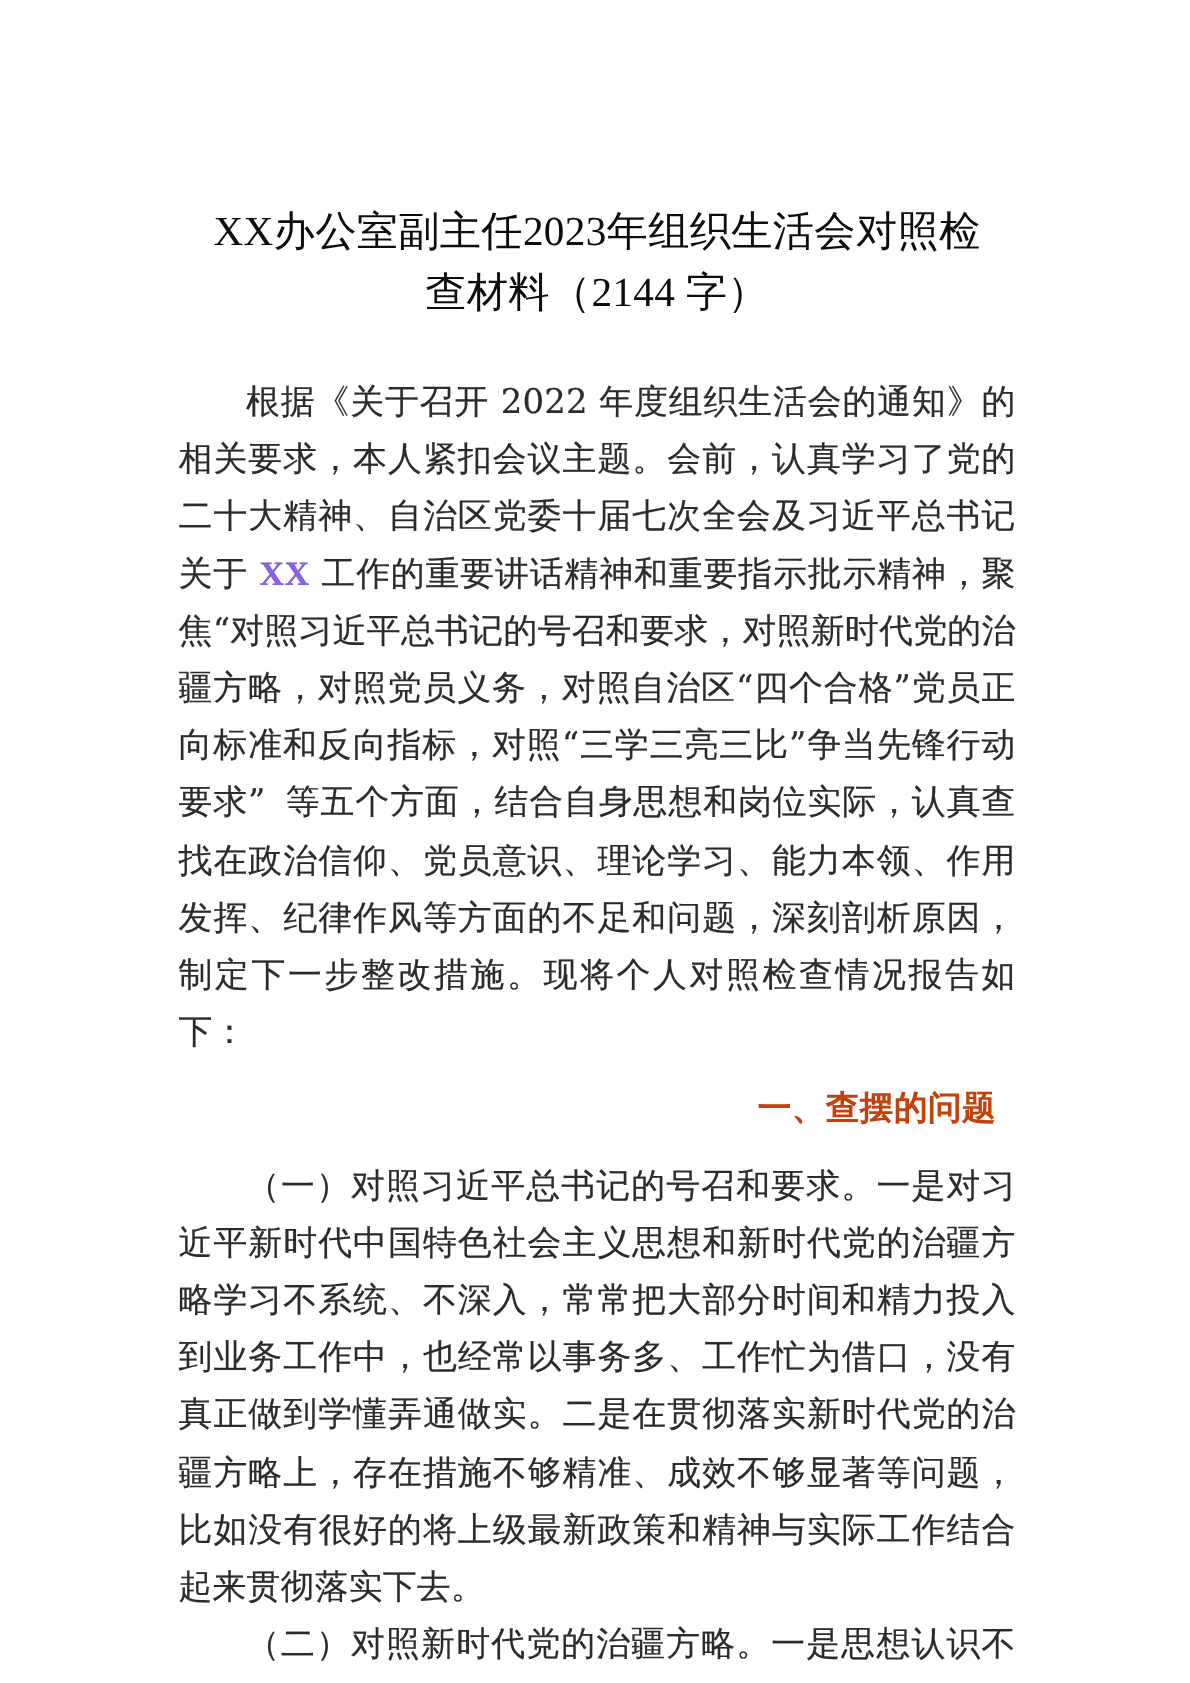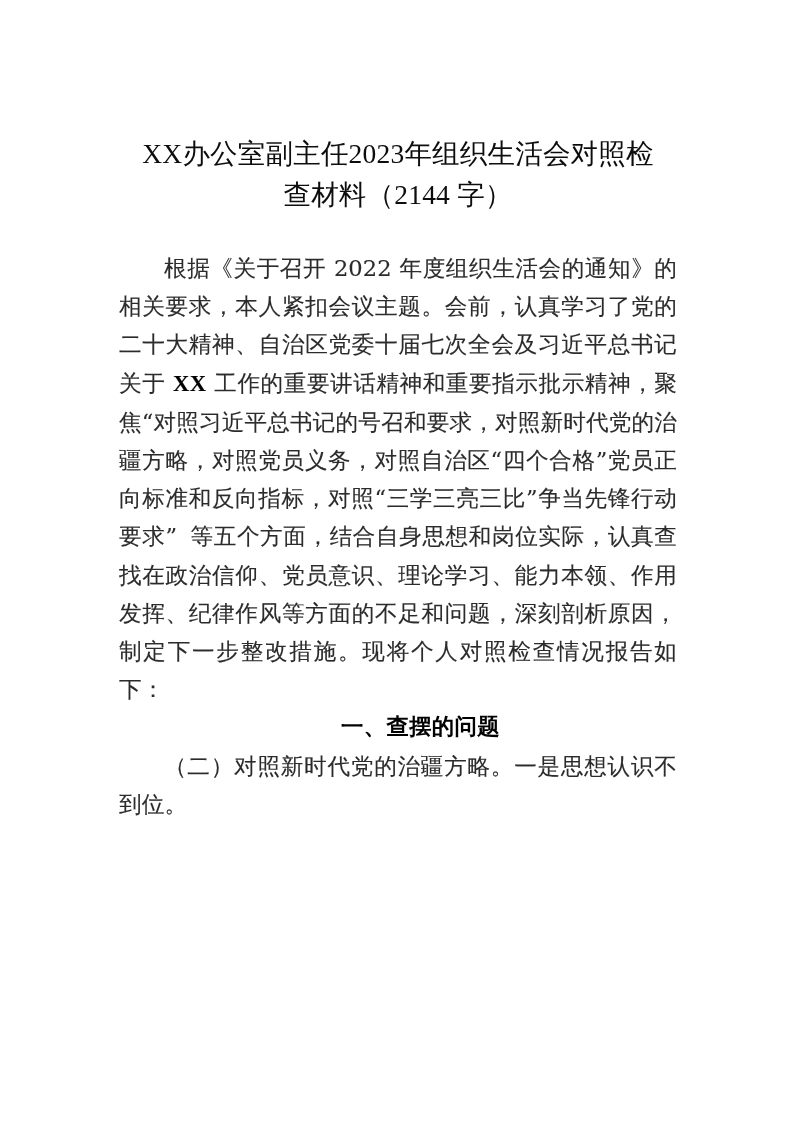--- a/index.html
+++ b/index.html
@@ -66,56 +66,57 @@
     font-weight: 400;
     -webkit-text-stroke: 0.12px #2b2b2b;
   }
   p.para.indent {
     text-indent: 45px;
   }
   p.para .bold-lat {
     font-weight: 700;
     font-family: "Liberation Serif", "DejaVu Serif", serif;
     letter-spacing: 0.4px;
-    color: #000000;
+    color: #8b5cf6;
     margin-top: 24px;
   }
   p.para .wide-gap {
     display: inline-block;
     width: 13px;
   }
 
   
   h2.section-heading {
-    margin: 0;
+    margin: 13px;
     font-family: "Liberation Sans", "DejaVu Sans", sans-serif;
     font-size: 22.4px;
     line-height: 38.2px;
     font-weight: 700;
-    color: #000000;
+    color: #c2410c;
     text-indent: 45px;
-    text-align: center;
+    text-align: right;
     letter-spacing: 0.3px;
   }
 </style>
 </head>
 <body>
 
 <div class="page">
   <div class="content">
 
     <h1 class="doc-title">
       <span class="t-line">XX办公室副主任2023年组织生活会对照检</span>
       <span class="t-line">查材料（2144 字）</span>
     </h1>
 
     <div class="body-block">
 
       <p class="para indent"><span>根据《关于召开 2022 年度组织生活会的通知》的相关要求，本人紧扣会议主题。会前，认真学习了党的二十大精神、自治区党委十届七次全会及习近平总书记关于 </span><span class="bold-lat">XX</span><span> 工作的重要讲话精神和重要指示批示精神，聚焦“对照习近平总书记的号召和要求，对照新时代党的治疆方略，对照党员义务，对照自治区“四个合格”党员正向标准和反向指标，对照“三学三亮三比”争当先锋行动要求”</span><span class="wide-gap"></span><span>等五个方面，结合自身思想和岗位实际，认真查找在政治信仰、党员意识、理论学习、能力本领、作用发挥、纪律作风等方面的不足和问题，深刻剖析原因，制定下一步整改措施。现将个人对照检查情况报告如下：</span></p>
 
       <h2 class="section-heading">一、查摆的问题</h2>
 
+      <p class="para indent">（一）对照习近平总书记的号召和要求。一是对习近平新时代中国特色社会主义思想和新时代党的治疆方略学习不系统、不深入，常常把大部分时间和精力投入到业务工作中，也经常以事务多、工作忙为借口，没有真正做到学懂弄通做实。二是在贯彻落实新时代党的治疆方略上，存在措施不够精准、成效不够显著等问题，比如没有很好的将上级最新政策和精神与实际工作结合起来贯彻落实下去。</p>
 
       <p class="para indent">（二）对照新时代党的治疆方略。一是思想认识不到位。</p>
 
     </div>
   </div>
 </div>
 
 </body></html>

